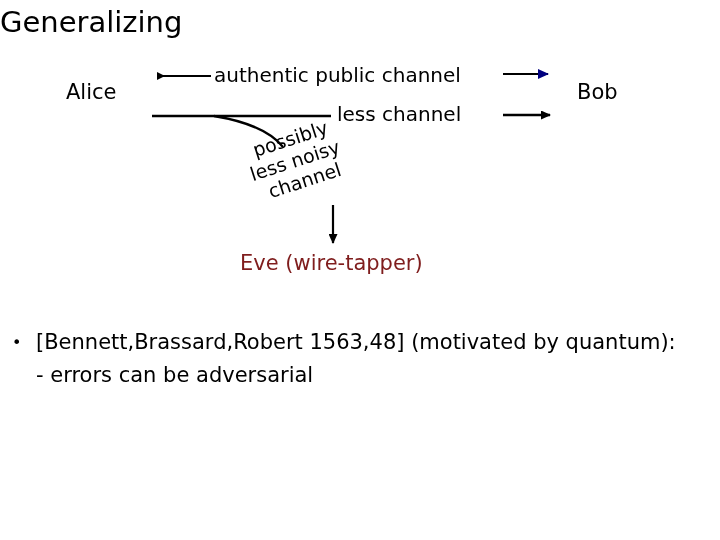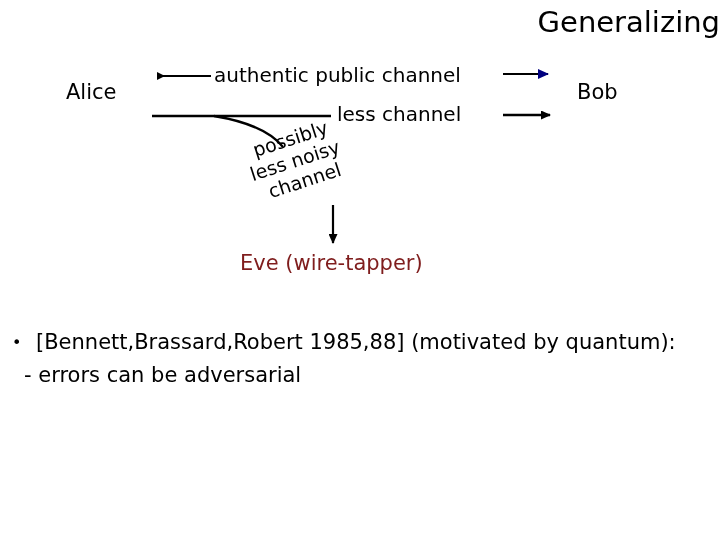--- a/index.html
+++ b/index.html
@@ -23,21 +23,21 @@
     height: 540px;
     background: #ffffff;
   }
 
   
   .slide-title {
     position: absolute;
     left: 0;
     top: 4px;
     width: 720px;
-    text-align: right;
+    text-align: left;
     font-size: 29px;
     line-height: 36px;
     font-weight: 400;
     letter-spacing: 0px;
     color: #000000;
     white-space: nowrap;
   }
 
   
   .party-label {
@@ -122,21 +122,21 @@
     font-size: 16px;
     line-height: 33px;
   }
   .bullet-text {
     display: inline-block;
     margin-left: 24px;
   }
   .sub-row {
     font-size: 21px;
     line-height: 33px;
-    margin-left: 12px;
+    margin-left: 24px;
     white-space: nowrap;
   }
 </style>
 </head>
 <body>
 
 <div id="slide">
 
   <div class="slide-title">Generalizing</div>
 
@@ -181,18 +181,18 @@
     <span class="pl l1">possibly</span>
     <span class="pl l2">less noisy</span>
     <span class="pl l3">channel</span>
   </div>
 
   <div id="eve-label">Eve (wire-tapper)</div>
 
   <div id="bullet-block">
     <div class="bullet-row">
       <span class="bullet-mark">•</span>
-      <span class="bullet-text">[Bennett,Brassard,Robert 1985,88] (motivated by quantum):</span>
+      <span class="bullet-text">[Bennett,Brassard,Robert 1563,48] (motivated by quantum):</span>
     </div>
     <div class="sub-row">- errors can be adversarial</div>
   </div>
 
 </div>
 
 </body></html>

